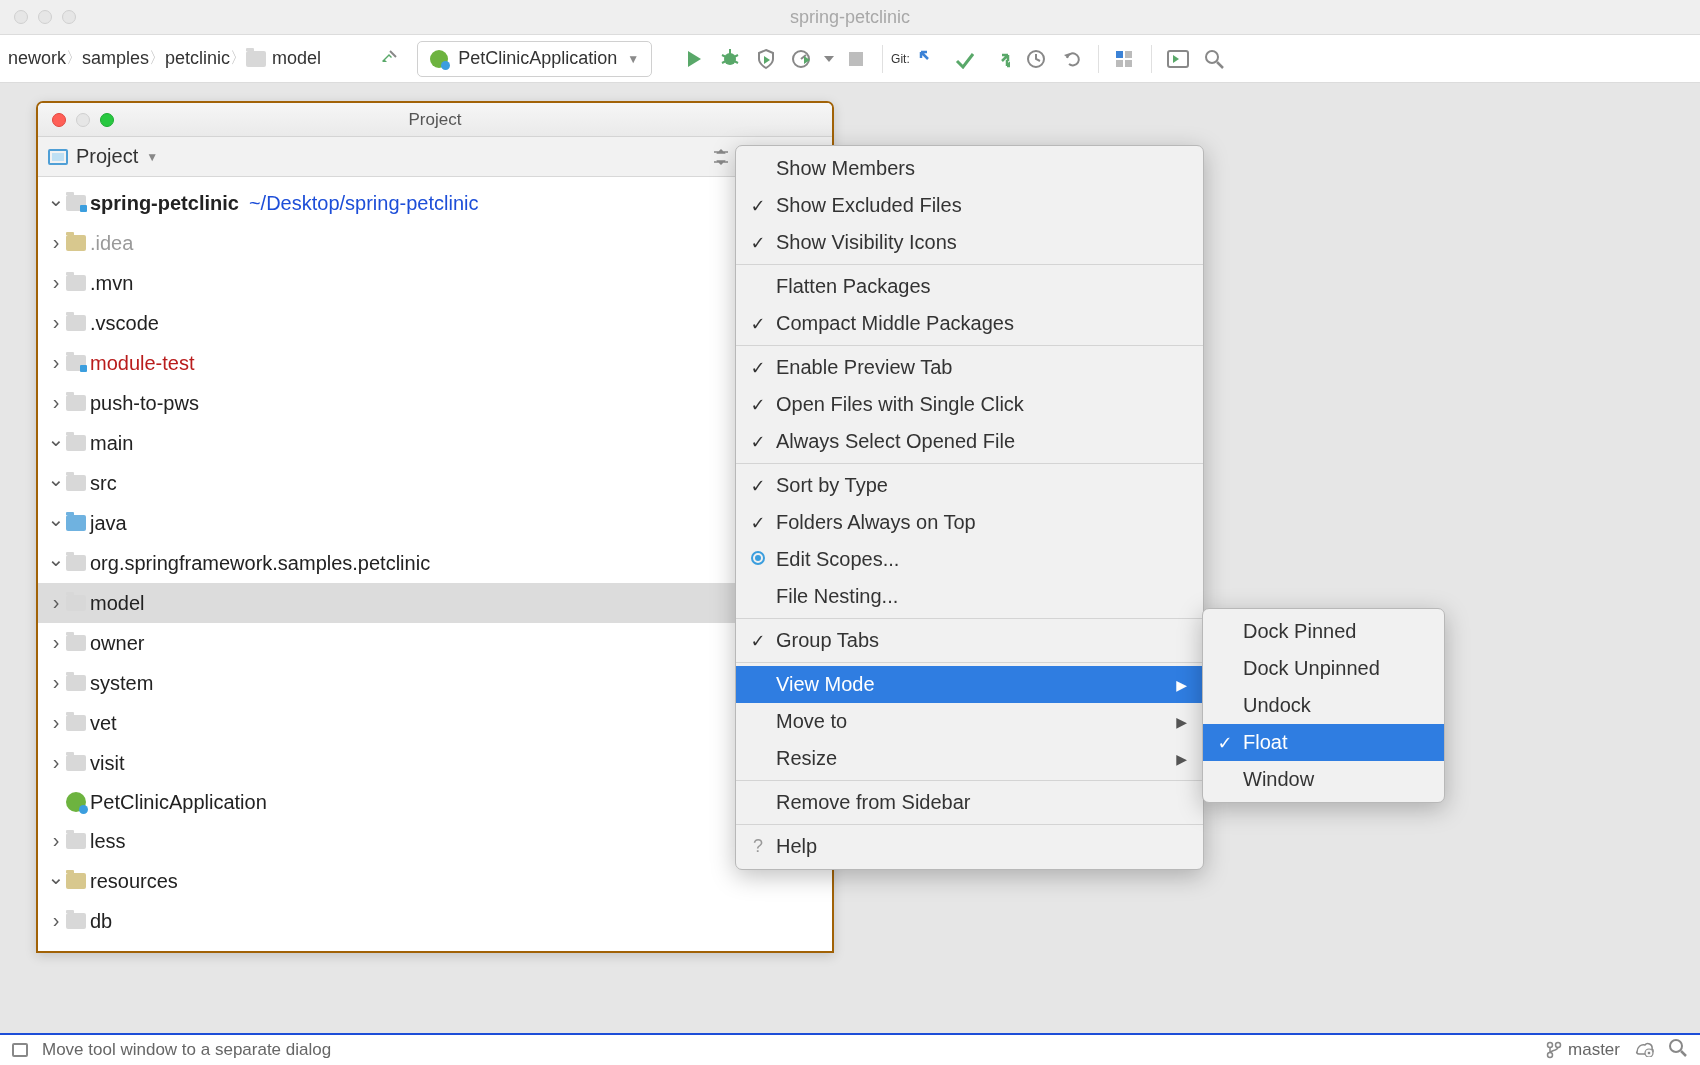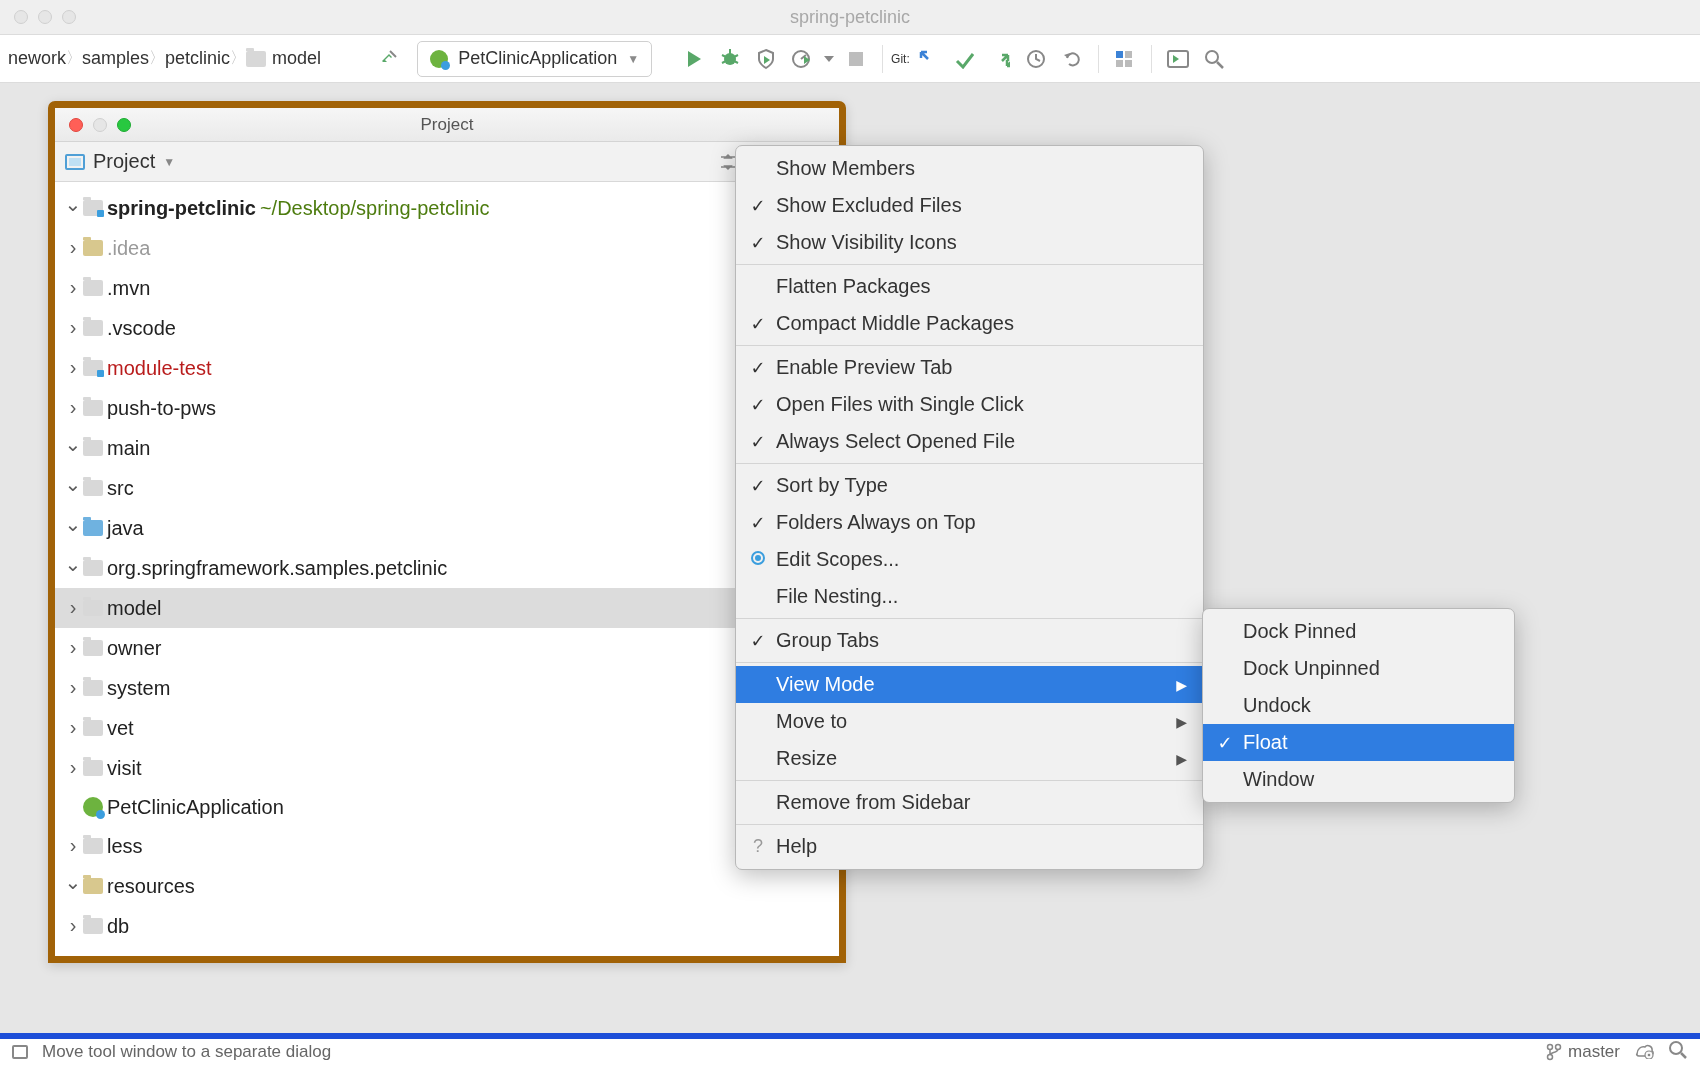--- a/index.html
+++ b/index.html
@@ -31,21 +31,21 @@
 .tb-sep { width: 1px; height: 28px; background: #e0e0e0; margin: 0 8px; }
 .run-config { height: 36px; border: 1px solid #d0d0d0; border-radius: 5px; display: flex; align-items: center; padding: 0 12px; gap: 10px; font-size: 18px; }
 .run-config .arrow { color: #8a8a8a; font-size: 12px; }
 .spring-icon { width: 18px; height: 18px; border-radius: 50%; background: #6db33f; display: inline-block; position: relative; }
 .spring-icon::after { content: ""; position: absolute; bottom: -2px; right: -2px; width: 9px; height: 9px; background: #3b9ede; border-radius: 50%; }
 
 
 .workspace { position: absolute; top: 83px; left: 0; right: 0; bottom: 32px; background: #e6e6e6; }
 
 
-.project-panel { position: absolute; left: 48px; top: 18px; width: 798px; background: #fff; border: 7px solid #a16207; border-radius: 7px 7px 0 0; box-shadow: 0 3px 12px rgba(0,0,0,.15); overflow: hidden; }
+.project-panel { position: absolute; left: 36px; top: 18px; width: 798px; background: #fff; border: 2px solid #a16207; border-radius: 7px 7px 0 0; box-shadow: 0 3px 12px rgba(0,0,0,.15); overflow: hidden; }
 .pp-title { height: 34px; background: linear-gradient(#f6f6f6,#eaeaea); border-bottom: 1px solid #d4d4d4; display: flex; align-items: center; position: relative; }
 .pp-title .traffic-lights .tl.red { background: #ff5f57; border-color: #e1473f; }
 .pp-title .traffic-lights .tl.yellow { background: #e6e6e6; border-color: #d0d0d0; }
 .pp-title .traffic-lights .tl.green { background: #28c840; border-color: #1eab33; }
 .pp-title-text { position: absolute; left: 0; right: 0; text-align: center; font-size: 17px; color: #555; }
 
 .pp-toolbar { height: 40px; background: #f2f2f2; border-bottom: 1px solid #d8d8d8; display: flex; align-items: center; padding: 0 10px; gap: 8px; }
 .pp-toolbar .proj-sel { display: flex; align-items: center; gap: 8px; font-size: 20px; }
 .proj-sel .arrow { color: #888; font-size: 12px; }
 .proj-sel-icon { width: 20px; height: 16px; border: 2px solid #4f9fd6; border-radius: 2px; display: inline-block; position: relative; }
@@ -57,21 +57,21 @@
 .tree .row { display: flex; align-items: center; padding-left: 8px; white-space: nowrap; }
 .tree .row.selected { background: #dcdcdc; }
 .tree .arrow { width: 20px; text-align: center; color: #5a5a5a; font-size: 14px; }
 .tree .arrow.right::before { content: "›"; font-size: 20px; }
 .tree .arrow.down::before { content: "⌄"; font-size: 20px; position: relative; top: -3px; }
 .tree .icon { width: 24px; display: flex; padding-right: 4px; }
 .tree .label { color: #222; }
 .tree .label.bold { font-weight: 600; }
 .tree .label.olive { color: #b91c1c; font-weight: 400; }
 .tree .label.gray { color: #9a9a9a; }
-.tree .hint { color: #4d7c0f; margin-left: 4px; }
+.tree .hint { color: #1d4ed8; margin-left: 10px; }
 .depth-0 { padding-left: 8px; }
 .depth-1 { padding-left: 38px; }
 .depth-2 { padding-left: 68px; }
 .depth-3 { padding-left: 98px; }
 .depth-4 { padding-left: 128px; }
 .depth-5 { padding-left: 158px; }
 .depth-5b { padding-left: 188px; }
 
 
 .ctx-menu { position: absolute; background: #f1f1f1; border: 1px solid #b8b8b8; border-radius: 7px; box-shadow: 0 6px 24px rgba(0,0,0,.25); font-size: 20px; padding: 4px 0; }
@@ -79,21 +79,21 @@
 .ctx-item .chk { width: 28px; text-align: center; font-size: 18px; }
 .ctx-item .txt { flex: 1; }
 .ctx-item .sub { color: #555; font-size: 14px; margin-left: 30px; }
 .ctx-item.highlight { background: #2f7de1; color: #fff; }
 .ctx-item.highlight .sub { color: #fff; }
 .ctx-sep { height: 1px; background: #d4d4d4; margin: 3px 0; }
 .radio { width: 14px; height: 14px; border: 2px solid #3b9ede; border-radius: 50%; display: inline-block; position: relative; margin: 0 auto; }
 .radio::after { content: ""; position: absolute; left: 2px; top: 2px; width: 6px; height: 6px; background: #3b9ede; border-radius: 50%; }
 
 
-.status-bar { position: absolute; left: 0; right: 0; bottom: 0; height: 32px; background: #fff; border-top: 6px solid #1d4ed8; display: flex; align-items: center; padding: 0 12px; font-size: 17px; color: #666; gap: 14px; }
+.status-bar { position: absolute; left: 0; right: 0; bottom: 0; height: 32px; background: #fff; border-top: 2px solid #1d4ed8; display: flex; align-items: center; padding: 0 12px; font-size: 17px; color: #666; gap: 14px; }
 .status-bar .right { margin-left: auto; display: flex; align-items: center; gap: 14px; }
 
 .sq-icon { width: 16px; height: 14px; border: 2px solid #888; border-radius: 2px; display: inline-block; position: relative; }
 </style>
 </head>
 <body>
 
 <div class="title-bar">
   <div class="traffic-lights">
     <div class="tl"></div>
@@ -480,21 +480,21 @@
         <span class="chk"></span>
         <span class="txt">Remove from Sidebar</span>
       </div>
       <div class="ctx-sep"></div>
       <div class="ctx-item">
         <span class="chk"><span style="color:#999">?</span></span>
         <span class="txt">Help</span>
       </div>
     </div>
 
-  <div class="ctx-menu" id="ctx2" style="left:1202px; top:525px; width:313px">
+  <div class="ctx-menu" id="ctx2" style="left:1202px; top:525px; width:243px">
       <div class="ctx-item">
         <span class="chk"></span>
         <span class="txt">Dock Pinned</span>
       </div>
       <div class="ctx-item">
         <span class="chk"></span>
         <span class="txt">Dock Unpinned</span>
       </div>
       <div class="ctx-item">
         <span class="chk"></span>

